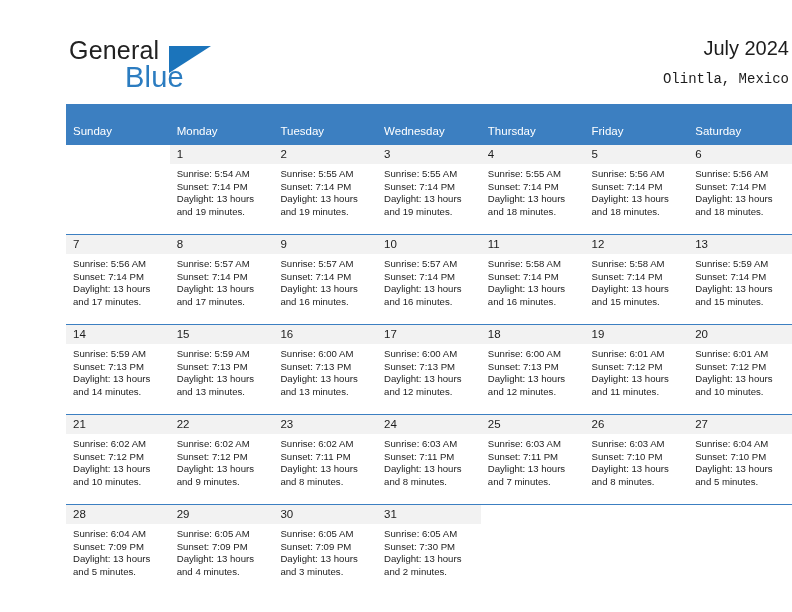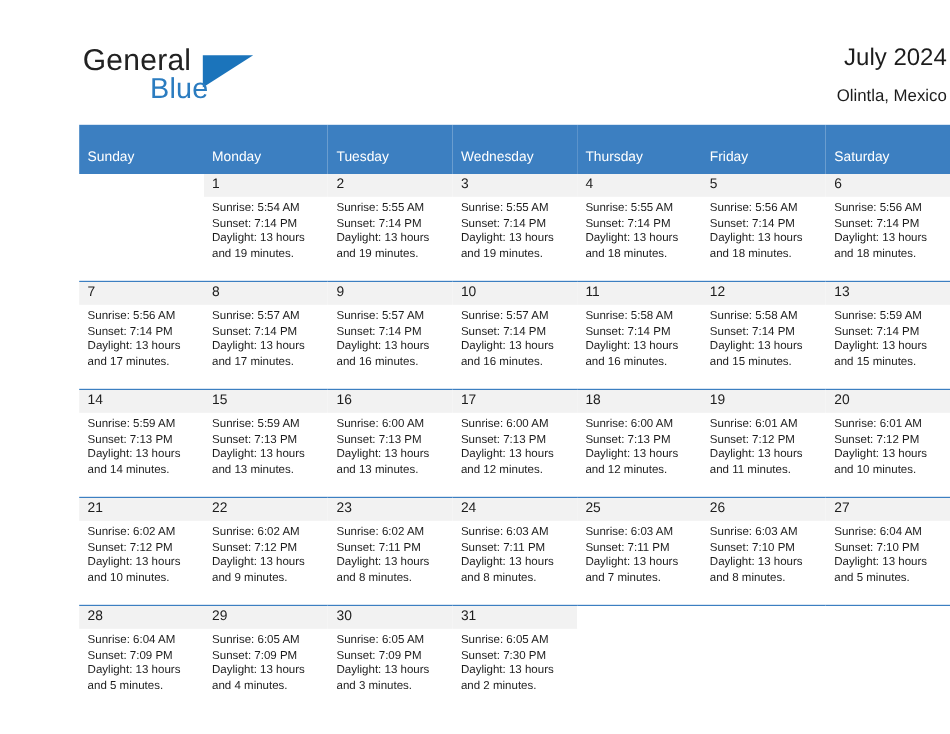--- a/index.html
+++ b/index.html
@@ -43,21 +43,21 @@
     top: 0;
     font-size: 25px;
     letter-spacing: 0.2px;
     color: #222222;
     font-family: "Liberation Sans", sans-serif;
   }
   .brand-blue {
     position: absolute;
     left: 56px;
     top: 25px;
-    font-size: 24px;
+    font-size: 29px;
     letter-spacing: 0.2px;
     color: #2b7cc0;
     font-family: "Liberation Sans", sans-serif;
   }
   .brand-mark {
     position: absolute;
     left: 100px;
     top: 10px;
     width: 0;
     height: 0;
@@ -76,20 +76,21 @@
     color: #1c1c1c;
     line-height: 32px;
     white-space: nowrap;
   }
   .cal-subtitle {
     margin-top: 7px;
     font-size: 14px;
     color: #1c1c1c;
     line-height: 17px;
     white-space: nowrap;
+    font-family: Liberation Mono, monospace;
   }
 
   
   .calendar {
     position: absolute;
     left: 33px;
     top: 104px;
     width: 726px;
     border-collapse: collapse;
     table-layout: fixed;

